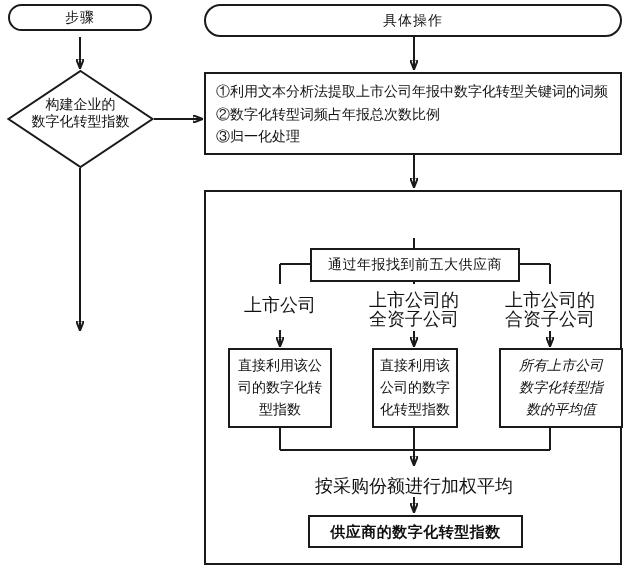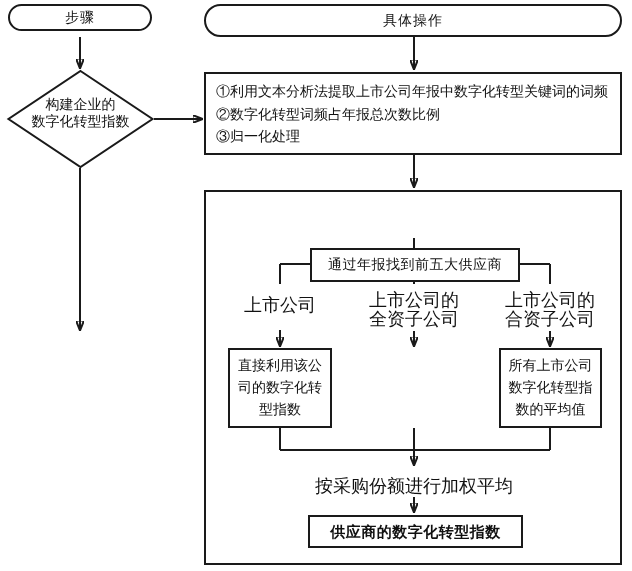--- a/index.html
+++ b/index.html
@@ -162,21 +162,24 @@
 
   <div class="flabel" style="left:230px; top:296px; width:100px;">上市公司</div>
   <div class="flabel" style="left:364px; top:291px; width:100px;">上市公司的
 全资子公司</div>
   <div class="flabel" style="left:500px; top:291px; width:100px;">上市公司的
 合资子公司</div>
 
   <div class="node center-flex" style="left:228px; top:348px; width:104px; height:80px;">直接利用该公
 司的数字化转
 型指数</div>
-  <div class="node center-flex" style="left:499px; top:348px; width:103px; height:80px;">所有上市公司
+  <div class="node center-flex" style="left:372px; top:348px; width:86px; height:80px;">直接利用该
+公司的数字
+化转型指数</div>
+  <div class="node center-flex" style="left:499px; top:348px; width:124px; height:80px;font-style:italic;">所有上市公司
 数字化转型指
 数的平均值</div>
 
   <div class="flabel" style="left:304px; top:477px; width:220px;">按采购份额进行加权平均</div>
 
   <div class="node center-flex resultbox" style="left:308px; top:515px; width:215px; height:33px;">供应商的数字化转型指数</div>
 
 </div>
 
 </body></html>

